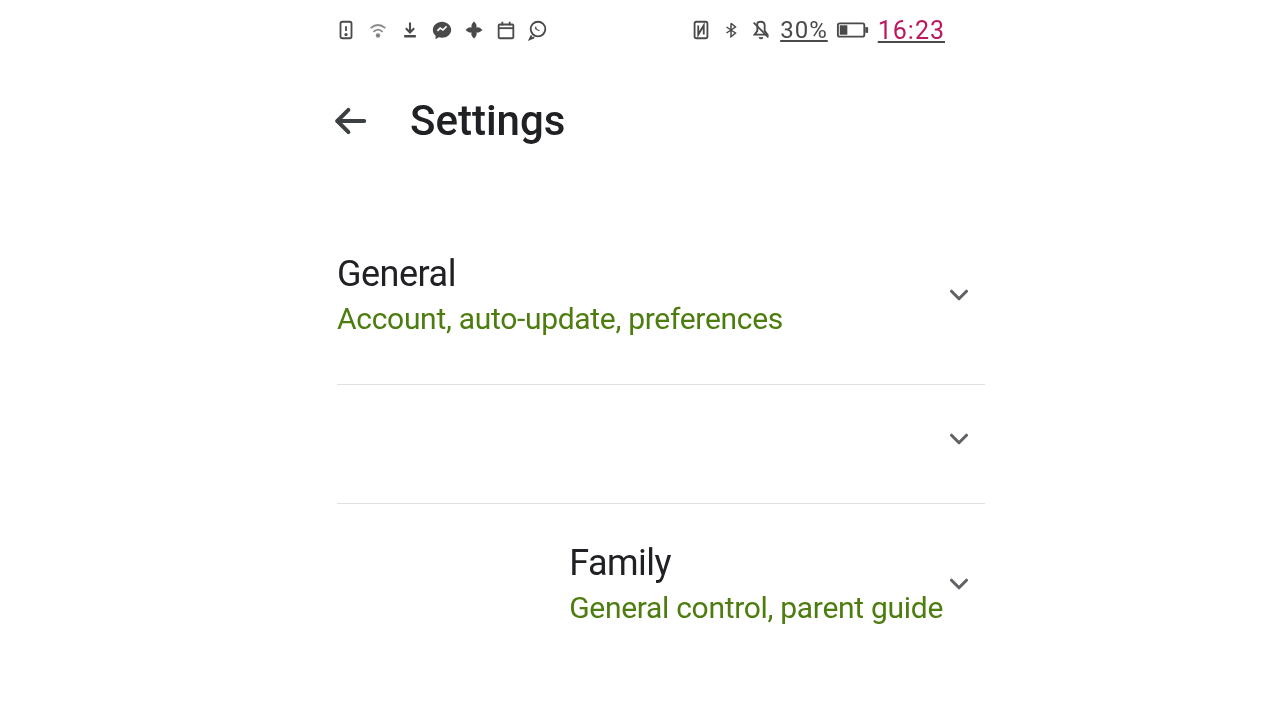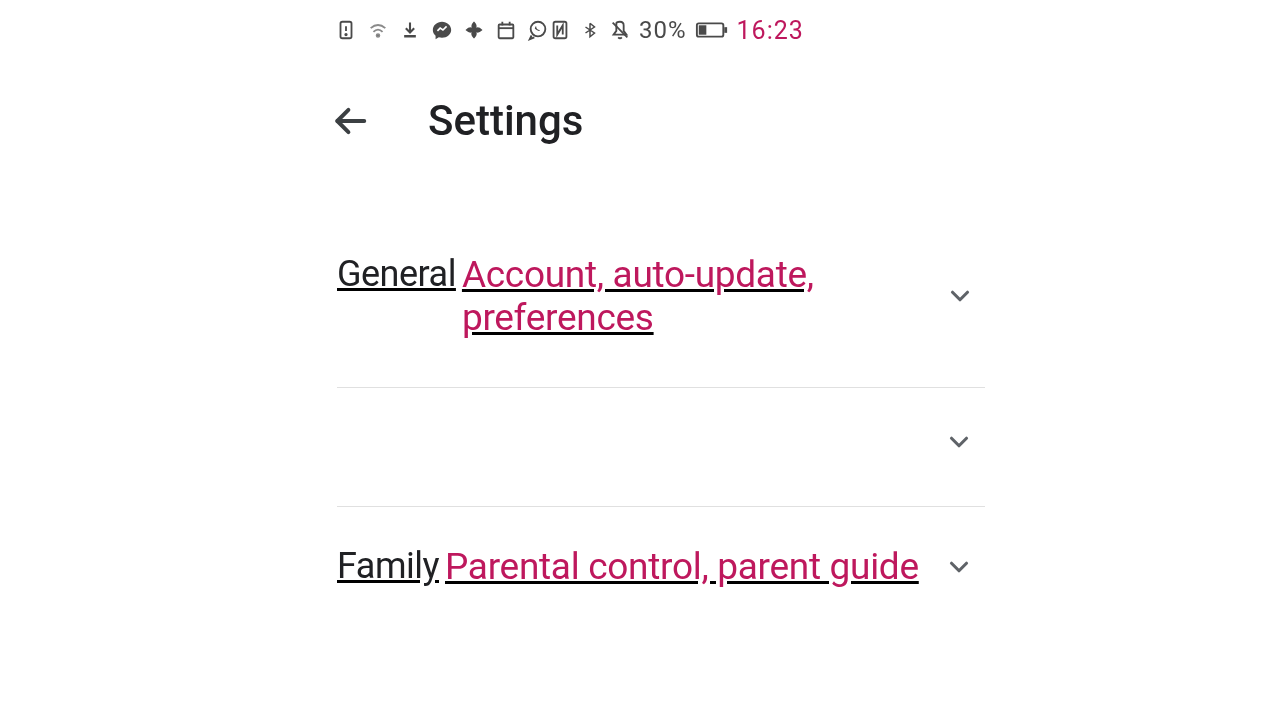--- a/index.html
+++ b/index.html
@@ -18,22 +18,24 @@
     width: 100%;
     height: 100%;
     display: flex;
     flex-direction: column;
   }
   
   .status-bar {
     height: 60px;
     display: flex;
     align-items: center;
+    justify-content: space-between;
     padding: 0 335px 0 335px;
     color: #4a4a4a;
+    text-decoration: underline;
   }
   .status-left {
     display: flex;
     align-items: center;
     gap: 10px;
   }
   .status-right {
     display: flex;
     align-items: center;
     gap: 8px;
@@ -53,21 +55,21 @@
   .time-text {
     font-size: 25px;
     color: #be185d;
     letter-spacing: 1px;
   }
   
   .header {
     display: flex;
     align-items: center;
     padding: 36px 0 30px 330px;
-    gap: 58px;
+    gap: 40px;
   }
   .back-button {
     width: 40px;
     height: 40px;
     display: flex;
     align-items: center;
     justify-content: center;
     cursor: pointer;
   }
   .page-title {
@@ -82,37 +84,37 @@
   .settings-item {
     display: flex;
     align-items: center;
     justify-content: space-between;
     padding: 38px 0 48px 0;
     border-bottom: 1px solid #e0e0e0;
     cursor: pointer;
   }
   .settings-item:last-child {
     border-bottom: none;
+    justify-content: flex-end;
   }
   .settings-text {
     display: flex;
-    flex-direction: row;
+    flex-direction: column;
     gap: 6px;
-    text-decoration: underline;
   }
   .settings-title {
     font-size: 36px;
     font-weight: 400;
     color: #202124;
     letter-spacing: -0.5px;
   }
   .settings-subtitle {
-    font-size: 37px;
+    font-size: 30px;
     font-weight: 400;
-    color: #be185d;
+    color: #4d7c0f;
     letter-spacing: -0.3px;
   }
   .chevron {
     width: 32px;
     height: 32px;
     display: flex;
     align-items: center;
     justify-content: center;
     margin-right: 10px;
   }
@@ -234,21 +236,21 @@
       <div class="chevron">
         <svg viewBox="0 0 24 24" width="30" height="30" fill="none" stroke="#5f6368" stroke-width="2.5" stroke-linecap="round" stroke-linejoin="round">
           <polyline points="6 9 12 15 18 9"></polyline>
         </svg>
       </div>
     </div>
 
     <div class="settings-item">
       <div class="settings-text">
         <div class="settings-title">Family</div>
-        <div class="settings-subtitle">Parental control, parent guide</div>
+        <div class="settings-subtitle">General control, parent guide</div>
       </div>
       <div class="chevron">
         <svg viewBox="0 0 24 24" width="30" height="30" fill="none" stroke="#5f6368" stroke-width="2.5" stroke-linecap="round" stroke-linejoin="round">
           <polyline points="6 9 12 15 18 9"></polyline>
         </svg>
       </div>
     </div>
   </div>
 </div>
 

